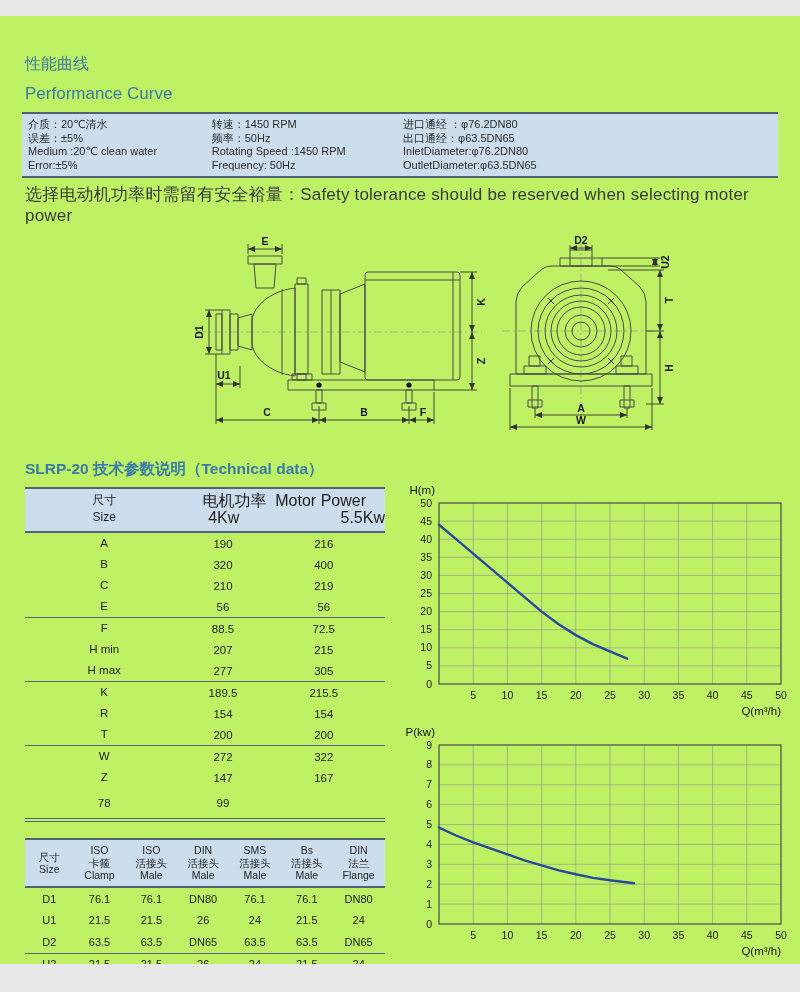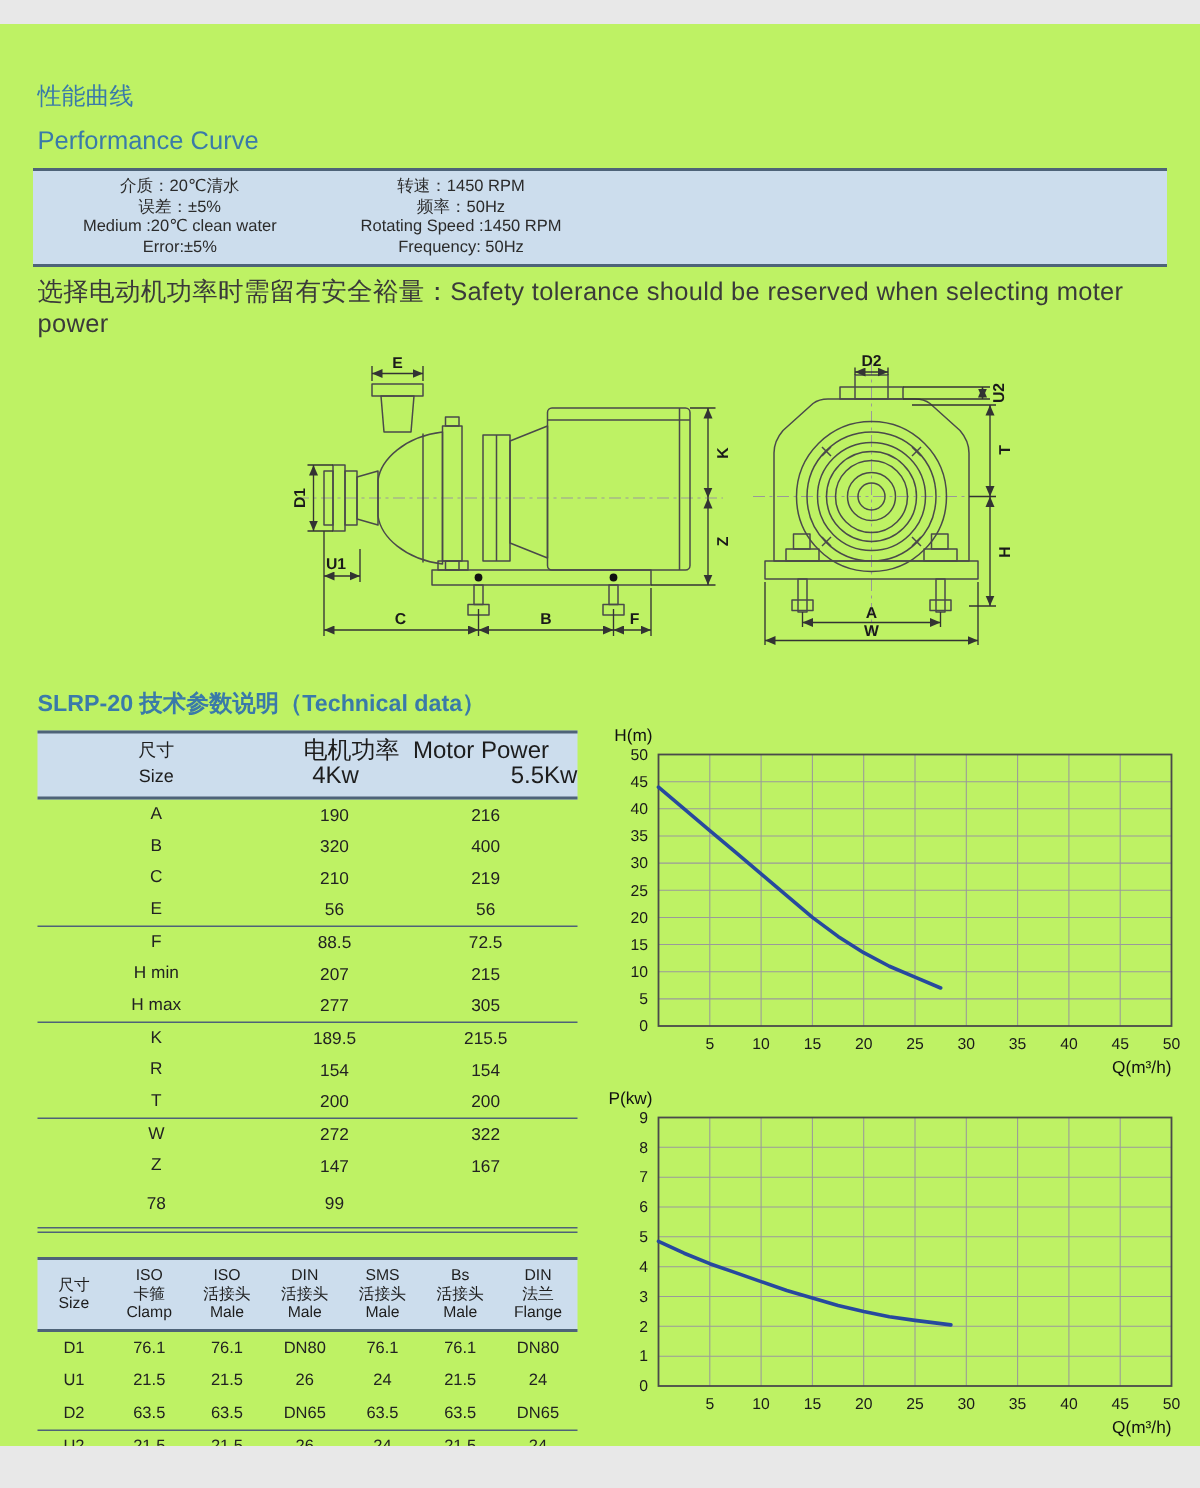--- a/index.html
+++ b/index.html
@@ -11,21 +11,21 @@
   .abs{position:absolute;}
   .title-zh{left:25px; top:38px; font-size:16px; font-weight:500; color:#3a7aa9;}
   .title-en{left:25px; top:68px; font-size:17px; font-weight:500; color:#3a7aa9;}
   .spec-table{
     left:22px; top:96px; width:756px; background:#ccdded;
     border-top:2px solid #4e6378; border-bottom:2px solid #4e6378;
     display:grid; grid-template-columns:24.5% 25.5% 26.5% 23.5%;
     padding:4px 0 4px 6px; box-sizing:border-box;
   }
   .spec-cell{font-size:11px; line-height:13.5px; color:#2b2b2b;}
-  .spec-line{height:13.5px; white-space:nowrap;text-align:center;}
+  .spec-line{height:13.5px; white-space:nowrap;}
   .note{left:25px; top:167px; font-size:17px; color:#3a3a3a; letter-spacing:.2px;}
   .drawing{stroke-linejoin:round;}
   .drawing .ln{stroke:#4a4a4a; stroke-width:1; fill:none;}
   .drawing .dim{stroke:#333; stroke-width:.9; fill:none;}
   .drawing .cl{stroke:#999; stroke-width:.7; fill:none; stroke-dasharray:8 3 2 3;}
   .drawing text{font-size:10.5px; font-weight:600; fill:#1a1a1a;}
   .sec-heading{left:25px; top:443px; font-size:15.5px; font-weight:600; color:#3a7aa9;}
   .dim-table{left:25px; top:471px; width:360px; border-bottom:4px double #4e6378;}
   .dim-head{
     background:#ccdded; border-top:2px solid #4e6378; border-bottom:2px solid #4e6378;
@@ -71,20 +71,26 @@
       <div class="spec-line">介质：20℃清水</div>
       <div class="spec-line">误差：±5%</div>
       <div class="spec-line">Medium :20℃ clean water</div>
       <div class="spec-line">Error:±5%</div>
     </div>
     <div class="spec-cell">
       <div class="spec-line">转速：1450 RPM</div>
       <div class="spec-line">频率：50Hz</div>
       <div class="spec-line">Rotating Speed :1450 RPM</div>
       <div class="spec-line">Frequency: 50Hz</div>
+    </div>
+    <div class="spec-cell">
+      <div class="spec-line">进口通经 ：φ76.2DN80</div>
+      <div class="spec-line">出口通经：φ63.5DN65</div>
+      <div class="spec-line">InletDiameter:φ76.2DN80</div>
+      <div class="spec-line">OutletDiameter:φ63.5DN65</div>
     </div>
   </div>
 
   <div class="abs note">选择电动机功率时需留有安全裕量：Safety tolerance should be reserved when selecting moter power</div>
 
   <svg class="abs drawing" style="left:192px; top:220px;" width="295" height="205" viewBox="0 0 295 205">
     <defs>
       <marker id="a1e" markerWidth="8" markerHeight="8" refX="7" refY="3" orient="auto" markerUnits="userSpaceOnUse">
         <path d="M0,0 L7,3 L0,6 Z" fill="#333"></path>
       </marker>

